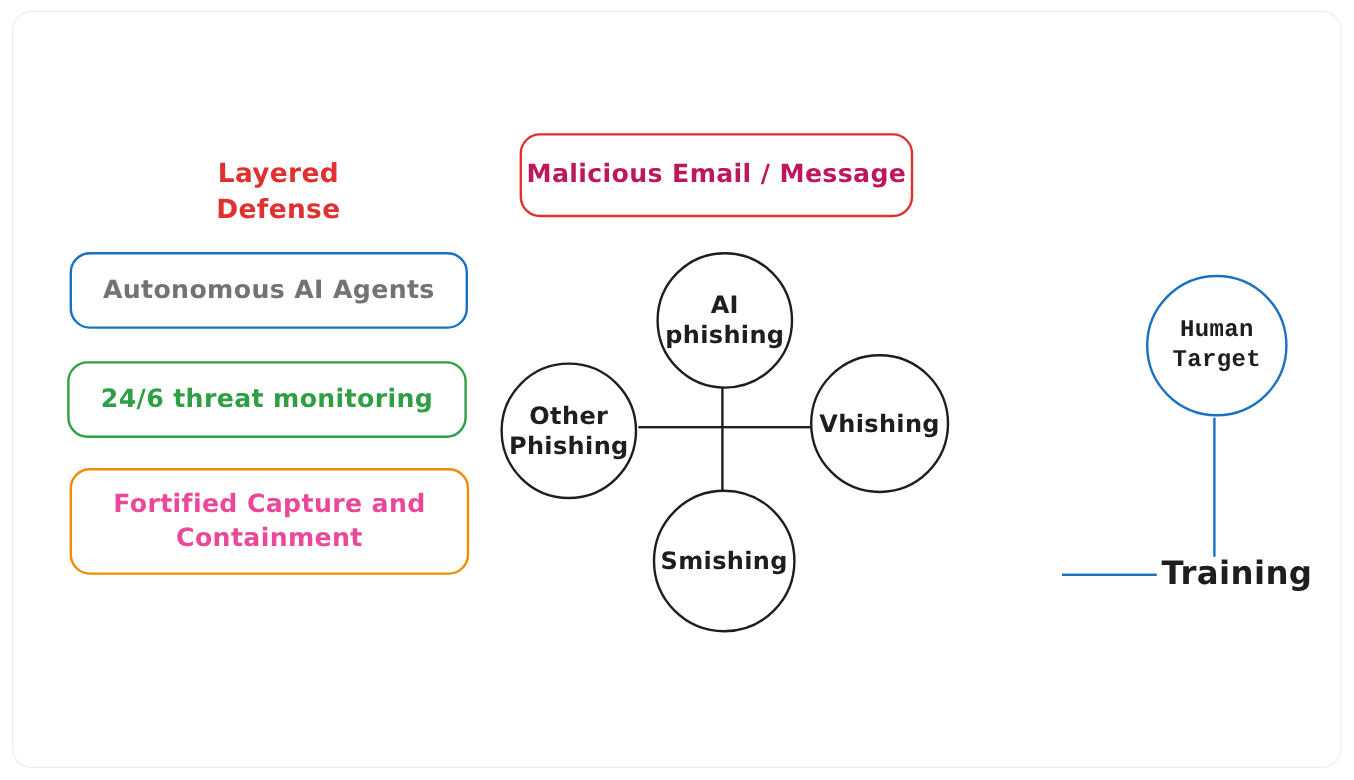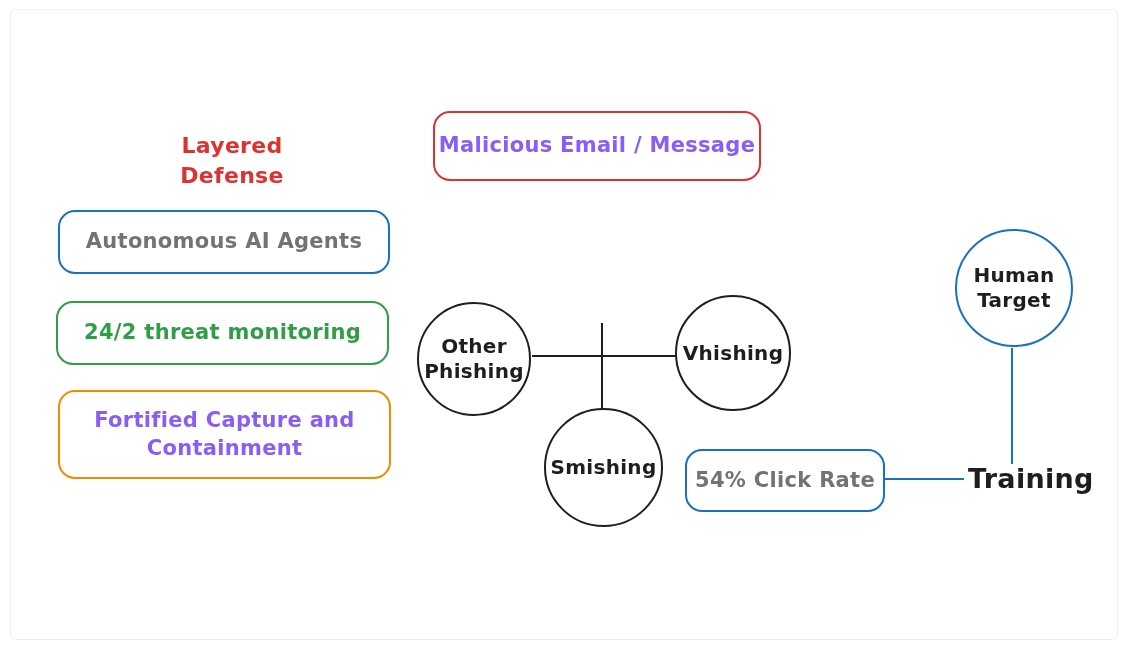--- a/index.html
+++ b/index.html
@@ -8,21 +8,21 @@
     background: #ffffff;
     font-family: "DejaVu Sans", "Liberation Sans", sans-serif;
     overflow: hidden;
   }
   .canvas {
     position: absolute;
     left: 10px; top: 9px;
     width: 1108px; height: 631px;
     background: #ffffff;
     border: 1px solid #ededed;
-    border-radius: 6px;
+    border-radius: 16px;
   }
   .abs { position: absolute; }
 
   .hand {
     font-family: "DejaVu Sans", "Liberation Sans", sans-serif;
     letter-spacing: 0.3px;
   }
 
   .section-title {
     left: 118px; top: 121px; width: 206px; height: 30px;
@@ -33,22 +33,22 @@
   .sketch-box {
     background: #ffffff;
     border-radius: 17px;
     display: flex; align-items: center; justify-content: center;
     text-align: center;
     font-size: 21px; font-weight: bold;
     line-height: 1.3;
   }
   .box-blue   { border: 2px solid #1971c2; color: #737373; }
   .box-green  { border: 2px solid #2f9e44; color: #2f9e44; }
-  .box-orange { border: 2px solid #f08c00; color: #8b5cf6; }
-  .box-red    { border: 2px solid #e03131; color: #8b5cf6; }
+  .box-orange { border: 2px solid #f08c00; color: #ec4899; }
+  .box-red    { border: 2px solid #e03131; color: #be185d; }
 
   .pos-box-agents   { left: 47px;  top: 200px; width: 332px; height: 64px; }
   .pos-box-monitor  { left: 45px;  top: 291px; width: 333px; height: 64px; }
   .pos-box-capture  { left: 47px;  top: 380px; width: 333px; height: 89px; padding: 0 28px; }
   .pos-box-threat   { left: 422px; top: 101px; width: 328px; height: 70px; }
   .pos-box-clickrate{ left: 674px; top: 439px; width: 200px; height: 63px; }
 
   .circle {
     background: #ffffff;
     border: 2px solid #1e1e1e;
@@ -58,21 +58,21 @@
     color: #1e1e1e;
     font-size: 20px; font-weight: bold;
     line-height: 1.25;
   }
   .circle-blue { border-color: #1971c2; }
 
   .pos-circle-ai      { left: 536px; top: 200px; width: 114px; height: 114px; }
   .pos-circle-other   { left: 406px; top: 292px; width: 114px; height: 114px; }
   .pos-circle-vhish   { left: 664px; top: 285px; width: 116px; height: 116px; }
   .pos-circle-smish   { left: 533px; top: 398px; width: 119px; height: 119px; }
-  .pos-circle-human   { left: 944px; top: 219px; width: 118px; height: 118px; }
+  .pos-circle-human   { left: 944px; top: 219px; width: 118px; height: 118px; font-family: Liberation Mono, monospace; }
 
   .line { background: #1e1e1e; }
   .line-blue { background: #1971c2; }
   .pos-line-cross-v { left: 590px; top: 313px; width: 2px;  height: 86px; }
   .pos-line-cross-h { left: 521px; top: 345px; width: 145px; height: 2px; }
   .pos-line-human-v { left: 1000px; top: 338px; width: 2px; height: 116px; }
   .pos-line-train-h { left: 874px; top: 468px; width: 79px; height: 2px; }
 
   .training-text {
     left: 957px; top: 455px; width: 100px; height: 28px;
@@ -85,50 +85,50 @@
 
 <div class="canvas">
 
   <div class="abs hand section-title">Layered Defense</div>
 
   <div class="abs hand sketch-box box-blue pos-box-agents">
     <span>Autonomous AI Agents</span>
   </div>
 
   <div class="abs hand sketch-box box-green pos-box-monitor">
-    <span>24/2 threat monitoring</span>
+    <span>24/6 threat monitoring</span>
   </div>
 
   <div class="abs hand sketch-box box-orange pos-box-capture">
     <span>Fortified Capture and Containment</span>
   </div>
 
   <div class="abs hand sketch-box box-red pos-box-threat">
     <span>Malicious Email / Message</span>
   </div>
 
   <div class="abs line pos-line-cross-v"></div>
   <div class="abs line pos-line-cross-h"></div>
 
+  <div class="abs hand circle pos-circle-ai">
+    <span>AI phishing</span>
+  </div>
 
   <div class="abs hand circle pos-circle-other">
     <span>Other Phishing</span>
   </div>
 
   <div class="abs hand circle pos-circle-vhish">
     <span>Vhishing</span>
   </div>
 
   <div class="abs hand circle pos-circle-smish">
     <span>Smishing</span>
   </div>
 
-  <div class="abs hand sketch-box box-blue pos-box-clickrate">
-    <span>54% Click Rate</span>
-  </div>
 
   <div class="abs hand circle circle-blue pos-circle-human">
     <span>Human Target</span>
   </div>
 
   <div class="abs line-blue pos-line-human-v"></div>
   <div class="abs line-blue pos-line-train-h"></div>
 
   <div class="abs hand training-text">Training</div>
 

